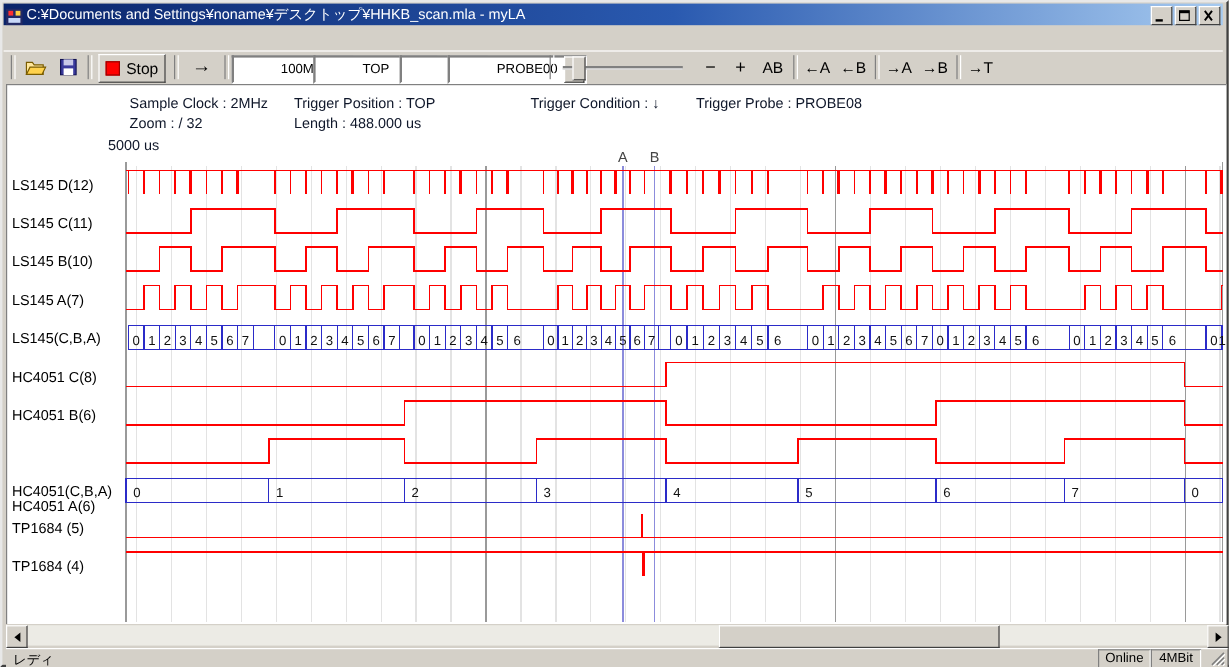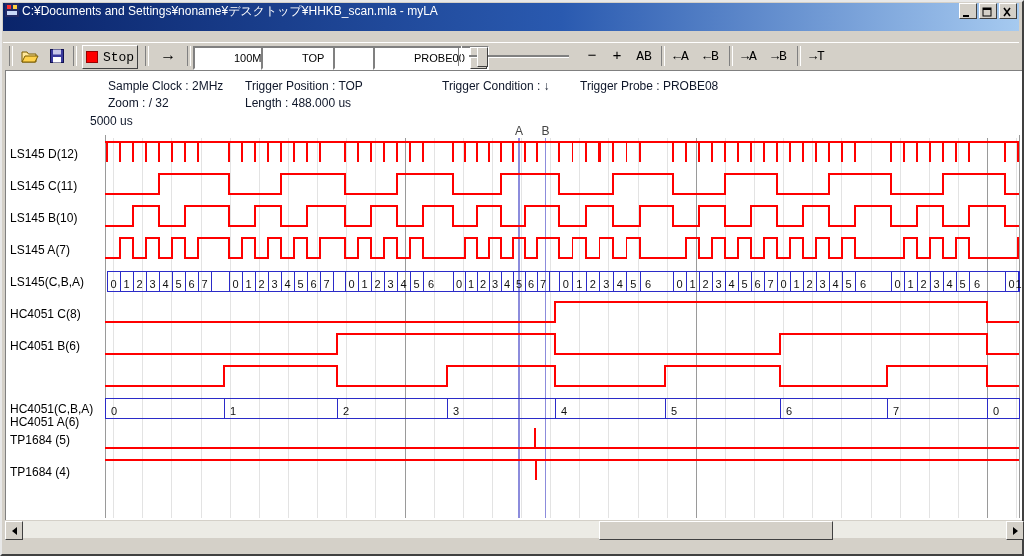--- a/index.html
+++ b/index.html
@@ -1,36 +1,36 @@
 <!DOCTYPE html>
 <html><head>
 <meta charset="utf-8">
 <style>
   html,body{margin:0;padding:0;}
   body{width:1024px;height:556px;overflow:hidden;background:#d4d0c8;
        font-family:"Liberation Sans","DejaVu Sans",sans-serif;position:relative;}
   .win{position:absolute;left:0;top:0;width:1020px;height:552px;
        border:2px solid;border-color:#e8e8e8 #404040 #404040 #e8e8e8;background:#d4d0c8;}
   
-  .titlebar{position:absolute;left:1px;top:1px;width:1016px;height:28px;
-       background:linear-gradient(90deg,#0a246a,#2a5ab0 55%,#a6caf0);display:flex;align-items:flex-start;}
+  .titlebar{position:absolute;left:1px;top:1px;width:1016px;height:18px;
+       background:linear-gradient(90deg,#0a246a,#2a5ab0 55%,#a6caf0);display:flex;align-items:flex-end;}
   .titlebar .ticon{width:14px;height:14px;margin:0 3px 0 2px;flex:none;}
   .title-text{color:#fff;font-size:12px;white-space:nowrap;overflow:hidden;flex:1;}
   .winbtns{display:flex;gap:2px;margin-right:2px;}
   .wbtn{width:16px;height:14px;background:#d4d0c8;border:1px solid;
         border-color:#fff #404040 #404040 #fff;position:relative;}
   
   .menubar{position:absolute;left:1px;top:20px;width:1016px;height:19px;display:flex;align-items:center;}
   .menuitem{font-size:12px;padding:1px 8px;white-space:nowrap;}
   
   .toolbar{position:absolute;left:1px;top:40px;width:1016px;height:27px;
            border-top:1px solid #fff;box-shadow:0 -2px 0 #8a8a8a00;}
   .tsep{position:absolute;top:3px;width:2px;height:20px;border-left:1px solid #808080;border-right:1px solid #fff;}
   .tflat{position:absolute;top:2px;height:22px;display:flex;align-items:center;justify-content:center;
-         font-size:13px;color:#000;font-family:Liberation Mono, monospace;}
+         font-size:13px;color:#000;}
   .tbtn-raised{border:1px solid;border-color:#fff #404040 #404040 #fff;background:#d4d0c8;}
   .combo{position:absolute;top:3px;height:20px;background:#fff;border:2px solid;
          border-color:#808080 #fff #fff #808080;display:flex;align-items:center;padding-left:36px;}
   .combo .cval{font-size:11px;padding-left:3px;flex:1;white-space:nowrap;}
   .combo .carr{width:15px;height:100%;background:#d4d0c8;border:1px solid;
                border-color:#fff #404040 #404040 #fff;display:flex;align-items:center;justify-content:center;flex:none;}
   .tri-dn{width:0;height:0;border-left:3px solid transparent;border-right:3px solid transparent;border-top:4px solid #000;}
   .tri-l{width:0;height:0;border-top:4px solid transparent;border-bottom:4px solid transparent;border-right:5px solid #000;}
   .tri-r{width:0;height:0;border-top:4px solid transparent;border-bottom:4px solid transparent;border-left:5px solid #000;}
   .slider-track{position:absolute;top:12px;height:2px;background:#808080;border-bottom:1px solid #fff;}
@@ -451,13 +451,22 @@
   <div class="hscroll">
     <div class="sbtn" style="left:0">
         <span class="tri-l"></span>
       </div>
     <div class="sthumb" id="sthumb" style="left: 594px; width: 232px;"></div>
     <div class="sbtn" style="left:1001px">
         <span class="tri-r"></span>
       </div>
   </div>
 
+  <div class="statusbar">
+    <span class="sb-ready">レディ</span>
+    <span class="sb-panel" style="right:64px;min-width:34px">Online</span>
+    <span class="sb-panel" style="right:22px;min-width:32px">4MBit</span>
+    <svg style="position:absolute;right:2px;top:1px" width="13" height="13">
+      <path d="M12 2 L2 12 M12 6 L6 12 M12 10 L10 12" stroke="#808080" stroke-width="1.5"></path>
+      <path d="M13 3 L3 13 M13 7 L7 13 M13 11 L11 13" stroke="#ffffff" stroke-width="1"></path>
+    </svg>
+  </div>
 </div>
 
 </body></html>

